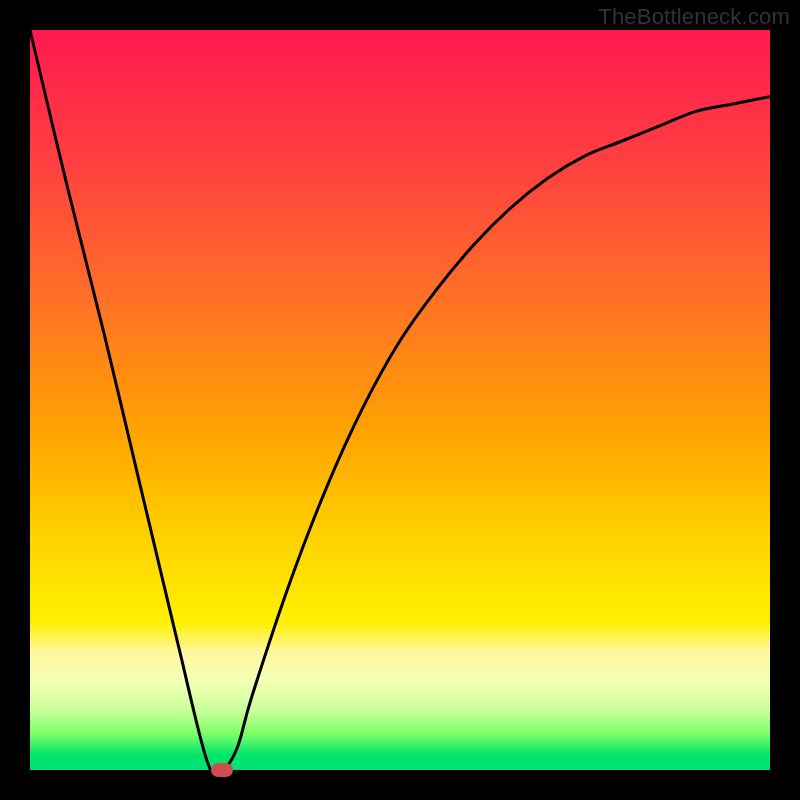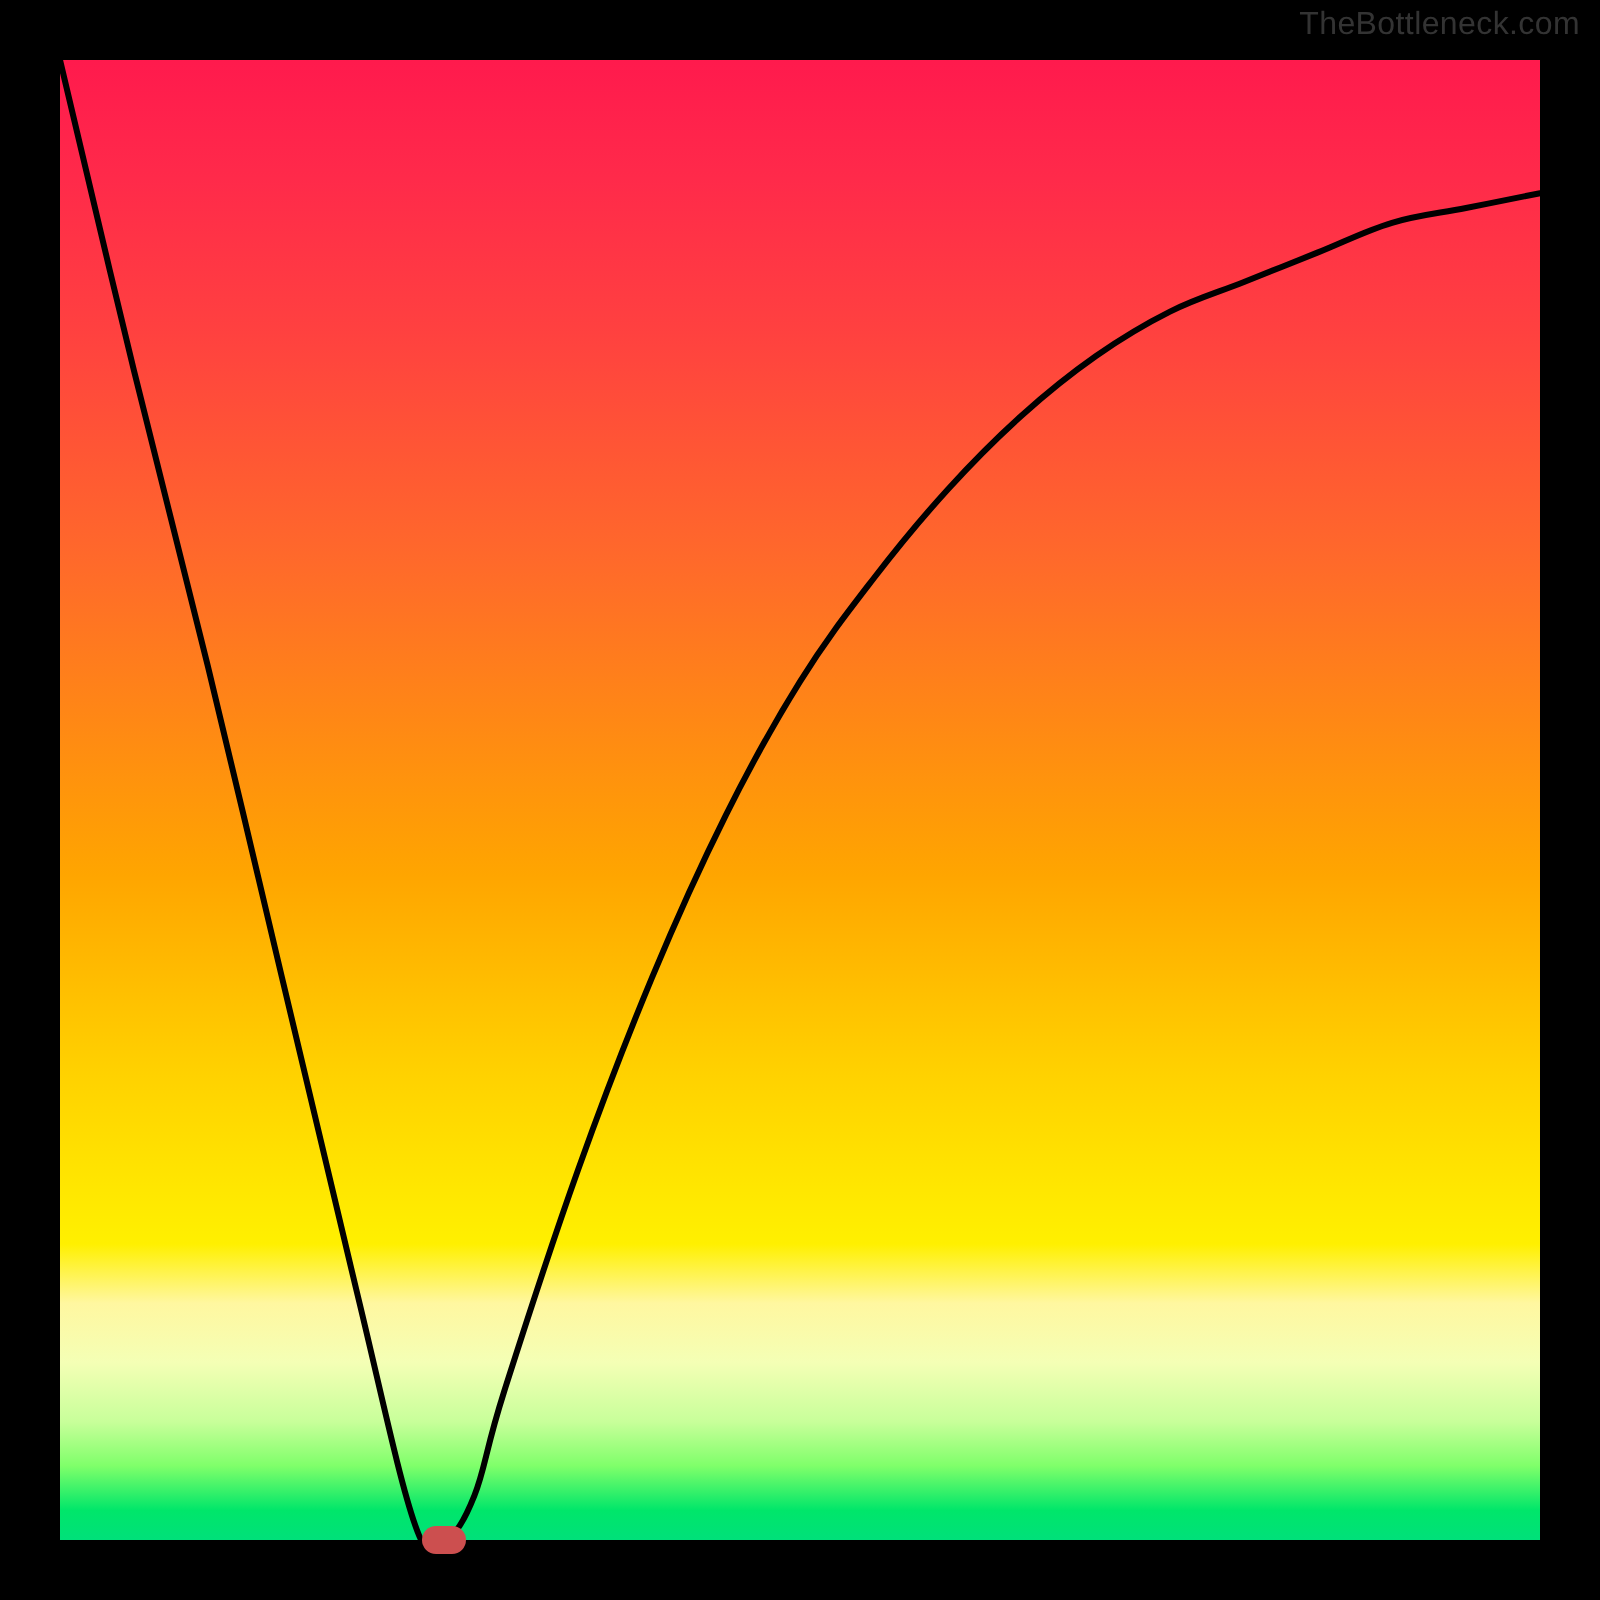--- a/index.html
+++ b/index.html
@@ -15,21 +15,21 @@
     position: relative;
     width: 800px;
     height: 800px;
     background: #000;
   }
   .watermark {
     position: absolute;
     top: 4px;
     right: 10px;
     color: #333;
-    font-size: 16px;
+    font-size: 22px;
     font-weight: 500;
     letter-spacing: 0.2px;
     user-select: none;
   }
   .plot {
     position: absolute;
     left: 30px;
     top: 30px;
     width: 740px;
     height: 740px;

